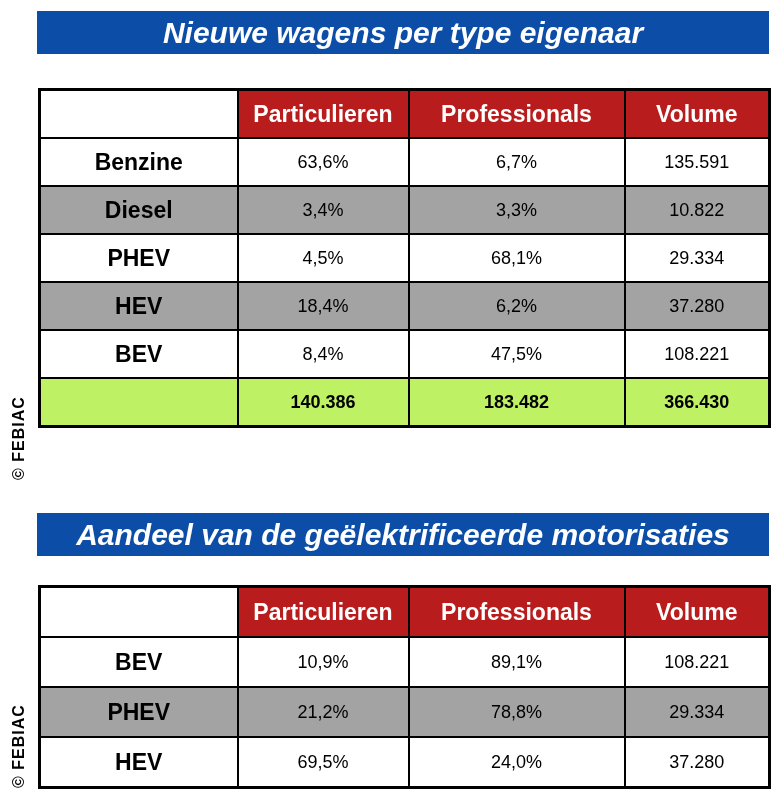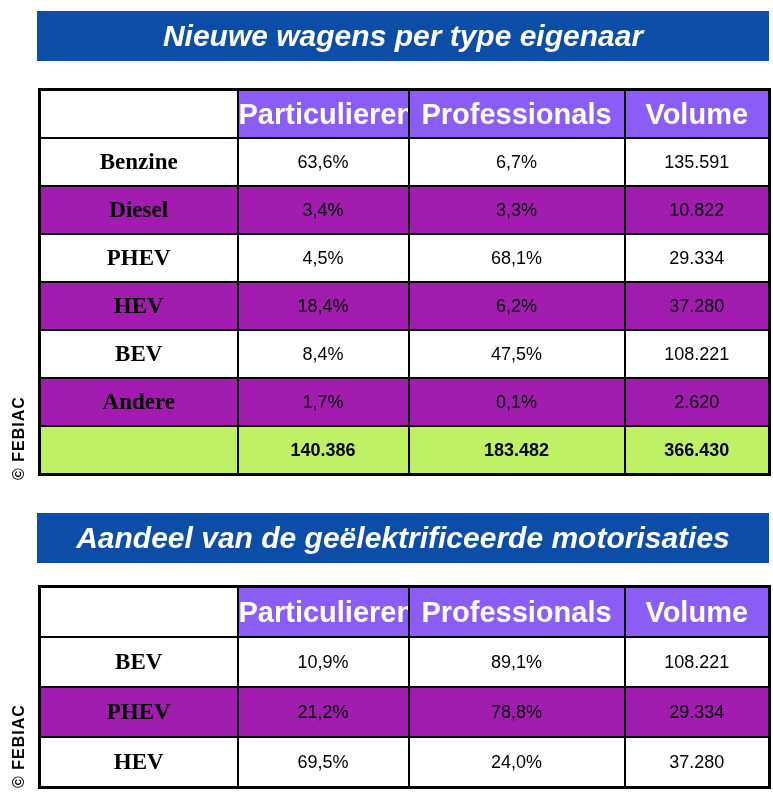--- a/index.html
+++ b/index.html
@@ -8,21 +8,21 @@
     width: 773px;
     height: 797px;
     background: #ffffff;
     font-family: "Liberation Sans", sans-serif;
     overflow: hidden;
   }
   .title-bar {
     position: absolute;
     left: 37px;
     width: 732px;
-    height: 50px;
+    height: 43px;
     background: #0C4DA8;
     display: flex;
     align-items: center;
     justify-content: center;
   }
   .title-bar .title-text {
     color: #ffffff;
     font-weight: bold;
     font-style: italic;
     font-size: 30px;
@@ -53,37 +53,36 @@
   #table-1 th, #table-1 td { height: 46px; }
   #table-2 th, #table-2 td { height: 48px; }
 
   col.c-label { width: 198px; }
   col.c-part  { width: 171px; }
   col.c-prof  { width: 216px; }
   col.c-vol   { width: 145px; }
 
   .corner-cell { background: #ffffff; }
   .col-head {
-    background: #8b5cf6;
+    background: #b91c1c;
     color: #ffffff;
     font-weight: bold;
-    font-size: 29px;
+    font-size: 23px;
   }
   .row-label {
     font-weight: bold;
     font-size: 23px;
     color: #000000;
-    font-family: Liberation Serif, serif;
   }
   .val {
     font-weight: normal;
     font-size: 18px;
     color: #000000;
   }
-  tr.shade td { background: #a21caf; }
+  tr.shade td { background: #a3a3a3; }
   tr.total-row td { font-weight: bold; background: #bef264; }
 
   .watermark {
     position: absolute;
     transform: translate(-50%, -50%) rotate(-90deg);
     transform-origin: center center;
     font-weight: bold;
     font-size: 16px;
     letter-spacing: 1px;
     color: #000000;
@@ -140,26 +139,20 @@
         <td class="val">18,4%</td>
         <td class="val">6,2%</td>
         <td class="val">37.280</td>
       </tr>
       <tr>
         <td class="row-label">BEV</td>
         <td class="val">8,4%</td>
         <td class="val">47,5%</td>
         <td class="val">108.221</td>
       </tr>
-      <tr class="shade">
-        <td class="row-label">Andere</td>
-        <td class="val">1,7%</td>
-        <td class="val">0,1%</td>
-        <td class="val">2.620</td>
-      </tr>
       <tr class="total-row">
         <td class="row-label"></td>
         <td class="val">140.386</td>
         <td class="val">183.482</td>
         <td class="val">366.430</td>
       </tr>
     </tbody>
   </table>
 
   <div class="watermark" id="watermark-1">© FEBIAC</div>

